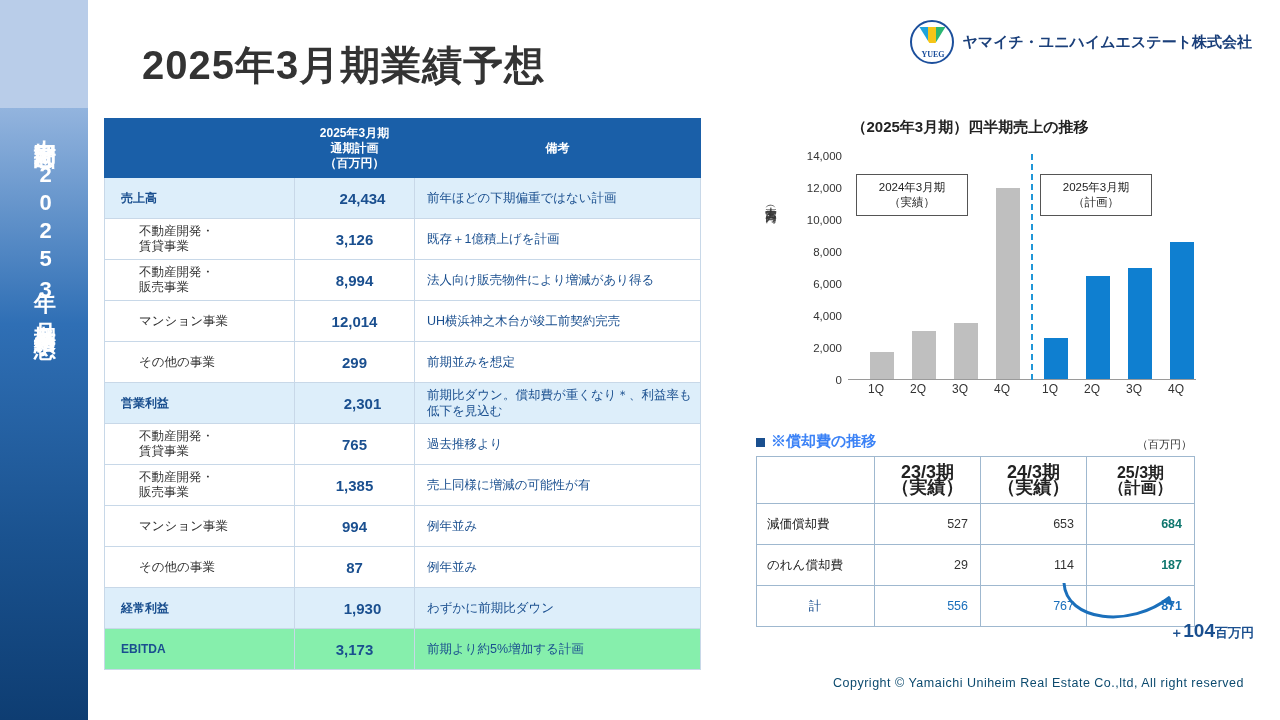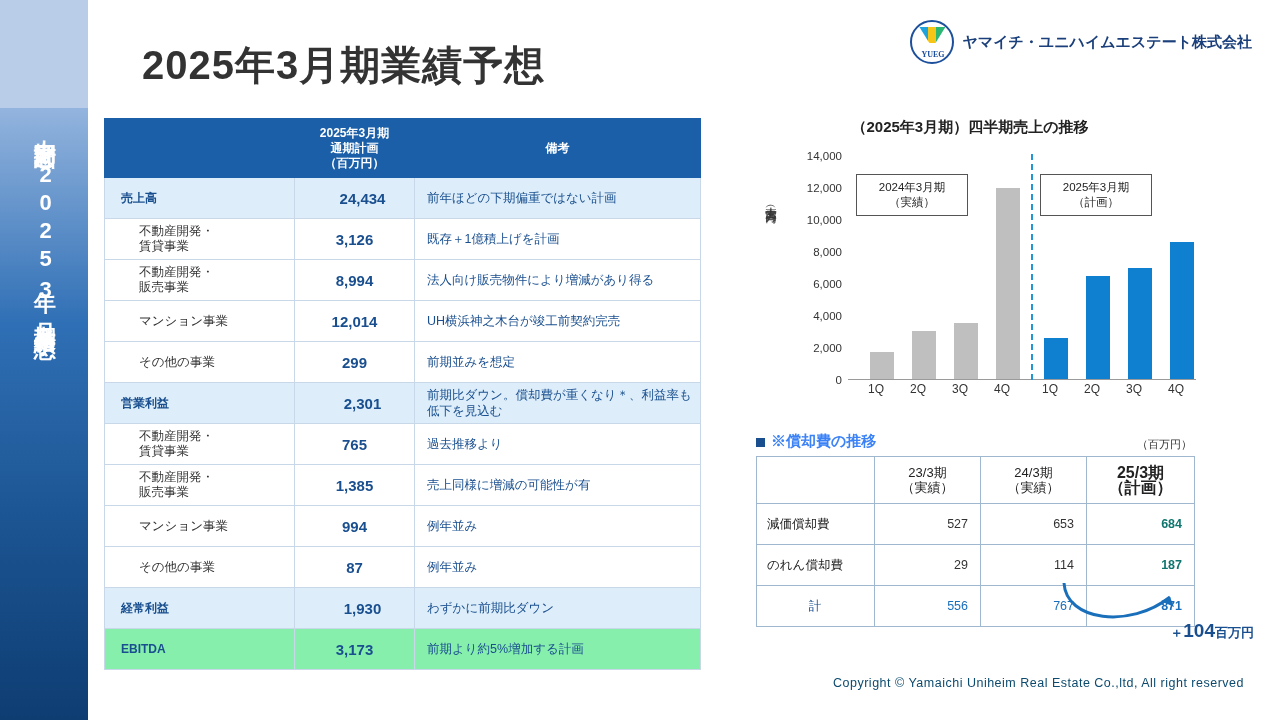--- a/index.html
+++ b/index.html
@@ -276,23 +276,23 @@
     border-collapse: collapse;
     table-layout: fixed;
     font-size: 12.5px;
   }
   .dep-table th, .dep-table td {
     border: 1px solid #9fb8cf;
     height: 38px;
     color: #1a4f8f;
   }
   .dep-table thead th {
-    font-weight: normal;
-    text-align: center;
-    font-size: 13px;
+    font-weight: bold;
+    text-align: center;
+    font-size: 18px;
     line-height: 15px;
     color: #222;
     height: 44px;
   }
   .dep-table thead th.strong {
     font-weight: bold;
     font-size: 16px;
   }
   .dep-table td.rlabel {
     text-align: left;

